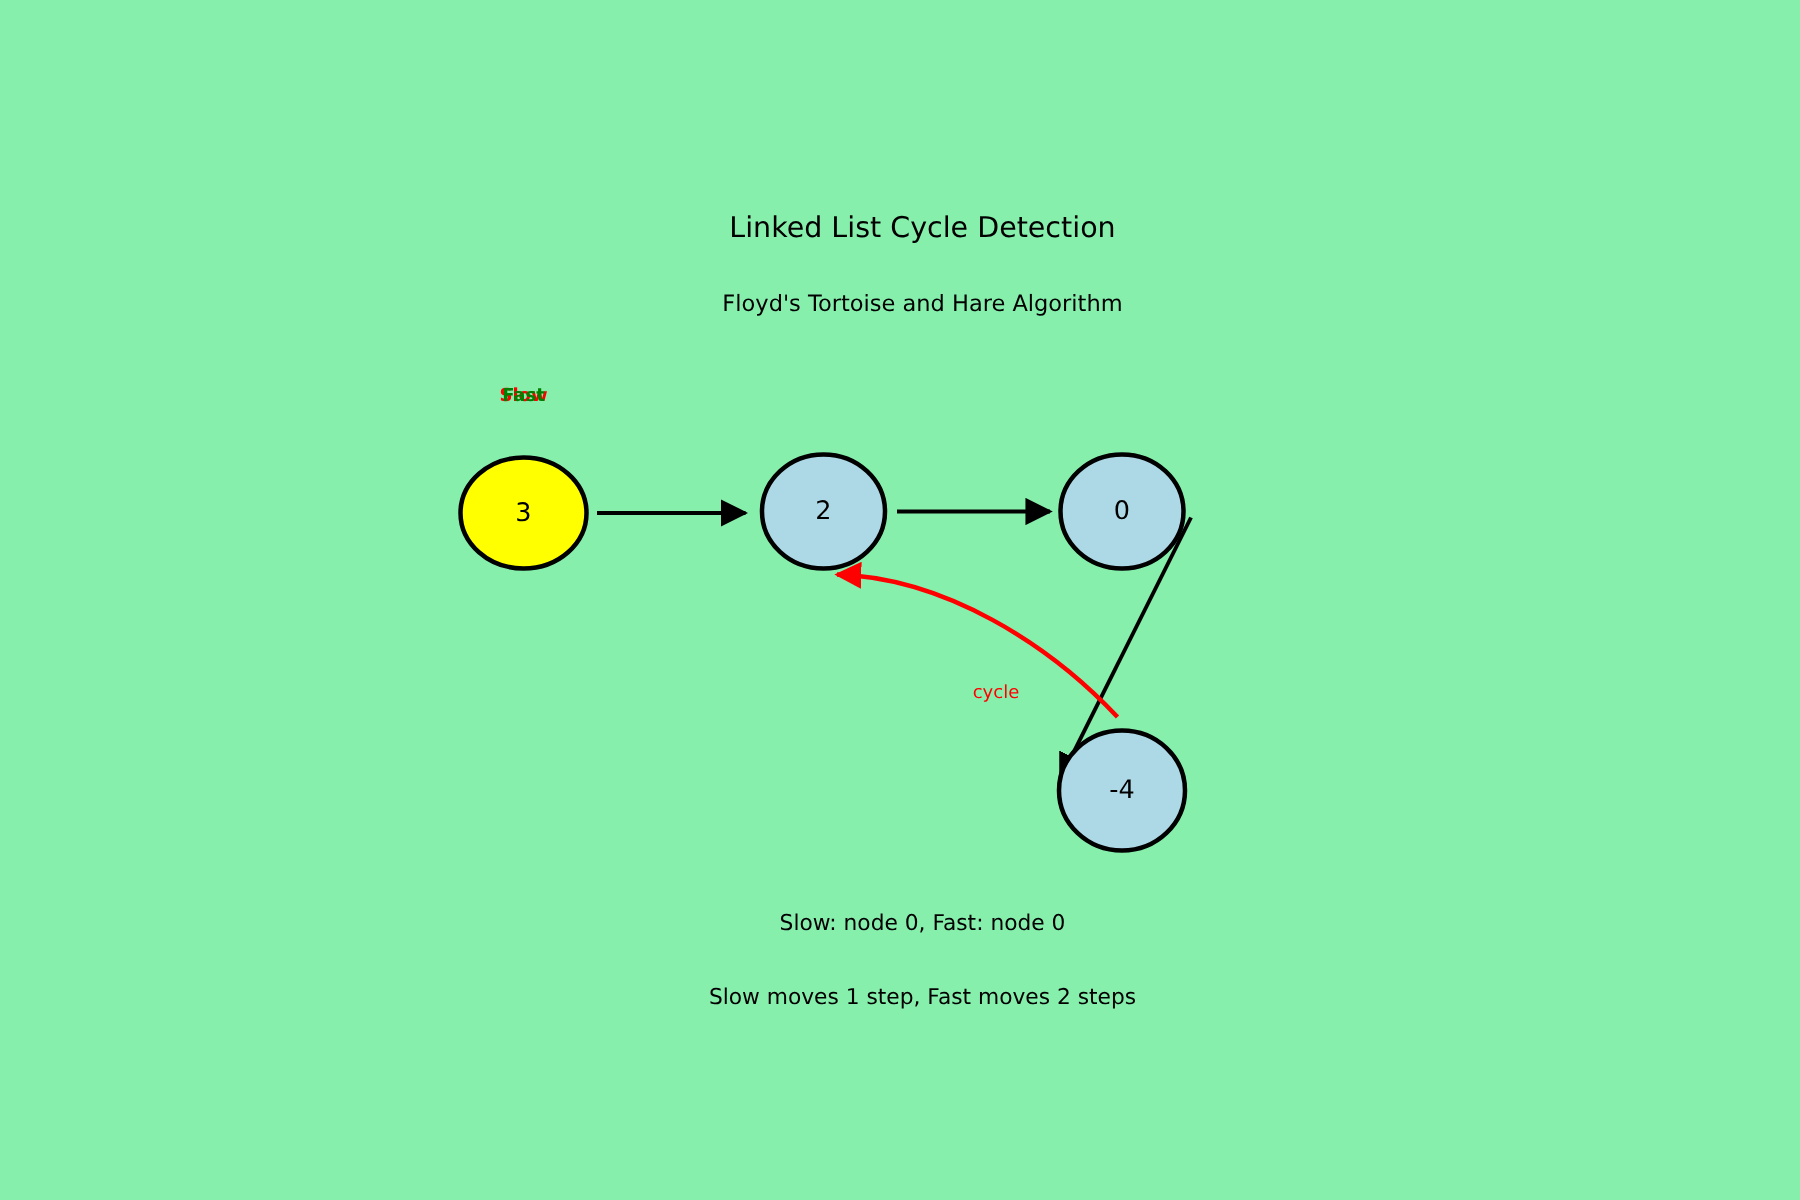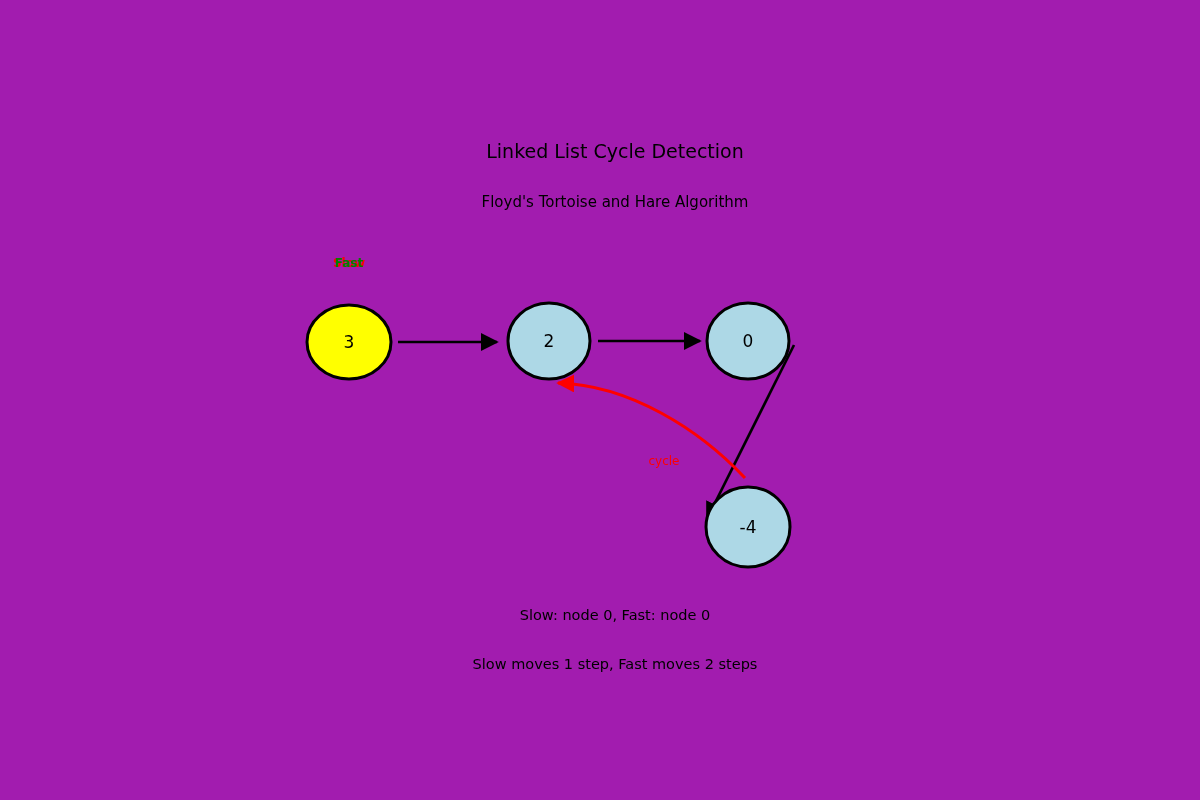--- a/index.html
+++ b/index.html
@@ -10,21 +10,21 @@
   body {
     width: 1200px;
     height: 800px;
     font-family: "DejaVu Sans", sans-serif;
     overflow: hidden;
   }
   #figure {
     position: relative;
     width: 1200px;
     height: 800px;
-    background: #a21caf;
+    background: #86efac;
   }
   #figure svg {
     position: absolute;
     top: 0;
     left: 0;
     width: 1200px;
     height: 800px;
   }
   .title-text {
     font-size: 19px;

